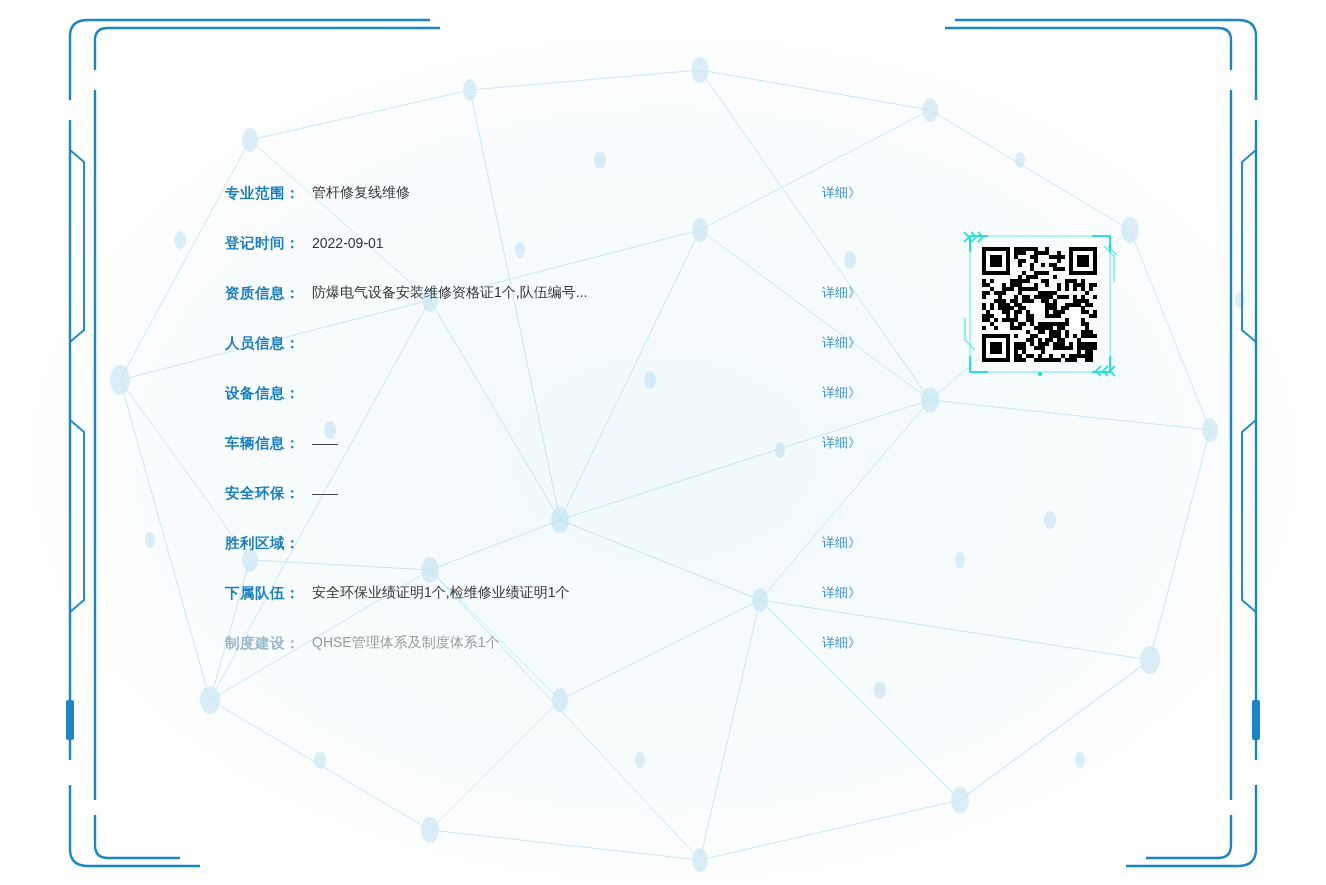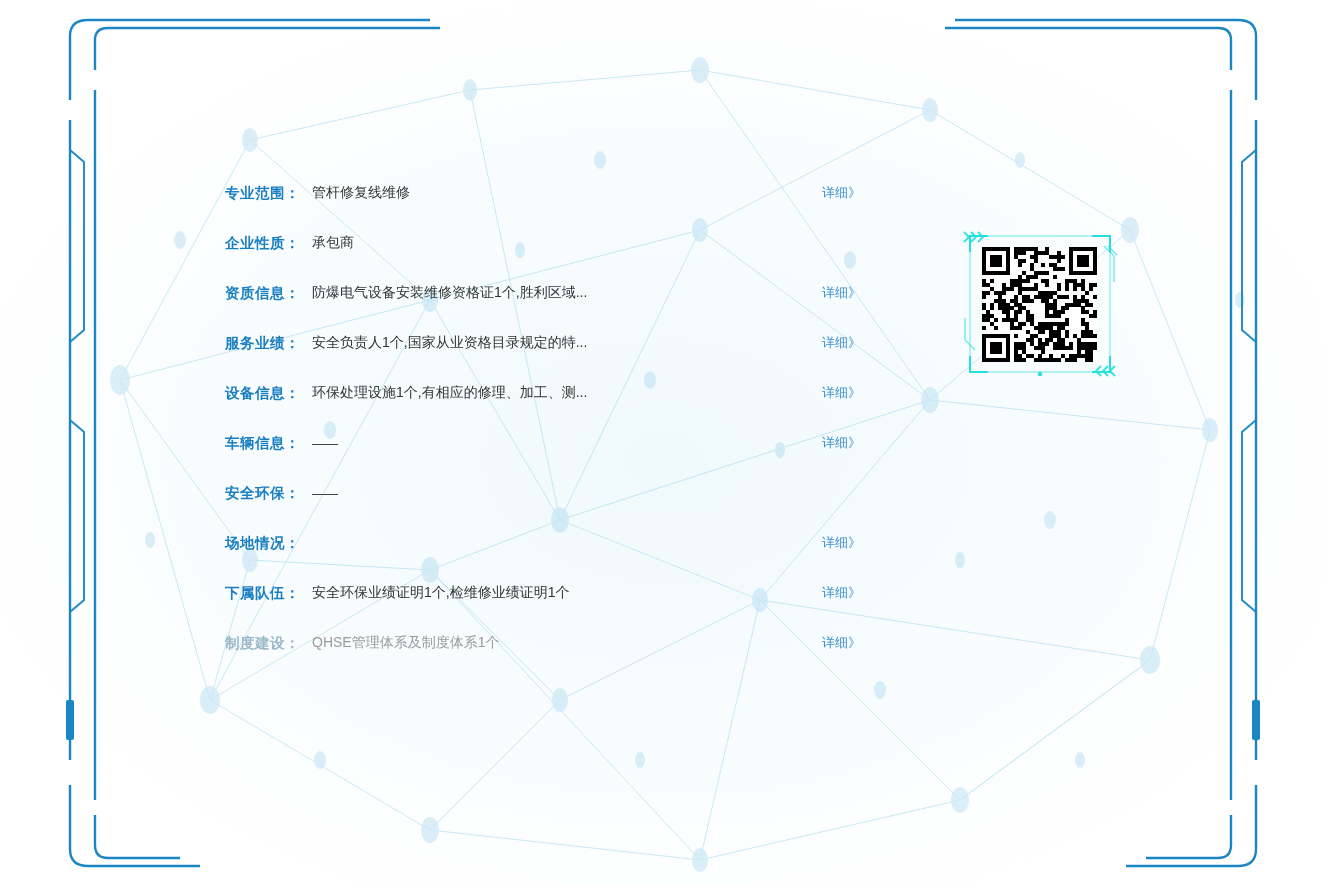--- a/index.html
+++ b/index.html
@@ -254,59 +254,57 @@
 
   <div class="info-list">
 
 
     <div class="info-row">
       <div class="info-label">专业范围：</div>
       <div class="info-value">管杆修复线维修</div>
       <a class="detail-link">详细》</a>
     </div>
 
-
-    <div class="info-row">
-      <div class="info-label">企业性质：</div>
-      <div class="info-value">承包商</div>
-    </div>
+    <div class="info-row">
+      <div class="info-label">登记时间：</div>
+      <div class="info-value">2022-09-01</div>
+    </div>
+
 
 
 
     <div class="info-row">
       <div class="info-label">资质信息：</div>
-      <div class="info-value">防爆电气设备安装维修资格证1个,胜利区域...</div>
+      <div class="info-value">防爆电气设备安装维修资格证1个,队伍编号...</div>
       <a class="detail-link">详细》</a>
     </div>
 
     <div class="info-row">
-      <div class="info-label">服务业绩：</div>
-      <div class="info-value">安全负责人1个,国家从业资格目录规定的特...</div>
+      <div class="info-label">人员信息：</div>
       <a class="detail-link">详细》</a>
     </div>
 
     <div class="info-row">
       <div class="info-label">设备信息：</div>
-      <div class="info-value">环保处理设施1个,有相应的修理、加工、测...</div>
       <a class="detail-link">详细》</a>
     </div>
 
     <div class="info-row">
       <div class="info-label">车辆信息：</div>
       <div class="info-value dash">——</div>
       <a class="detail-link">详细》</a>
     </div>
 
     <div class="info-row">
       <div class="info-label">安全环保：</div>
       <div class="info-value dash">——</div>
     </div>
 
     <div class="info-row">
-      <div class="info-label">场地情况：</div>
+      <div class="info-label">胜利区域：</div>
       <a class="detail-link">详细》</a>
     </div>
 
     <div class="info-row">
       <div class="info-label">下属队伍：</div>
       <div class="info-value">安全环保业绩证明1个,检维修业绩证明1个</div>
       <a class="detail-link">详细》</a>
     </div>
 
     <div class="info-row faded">

